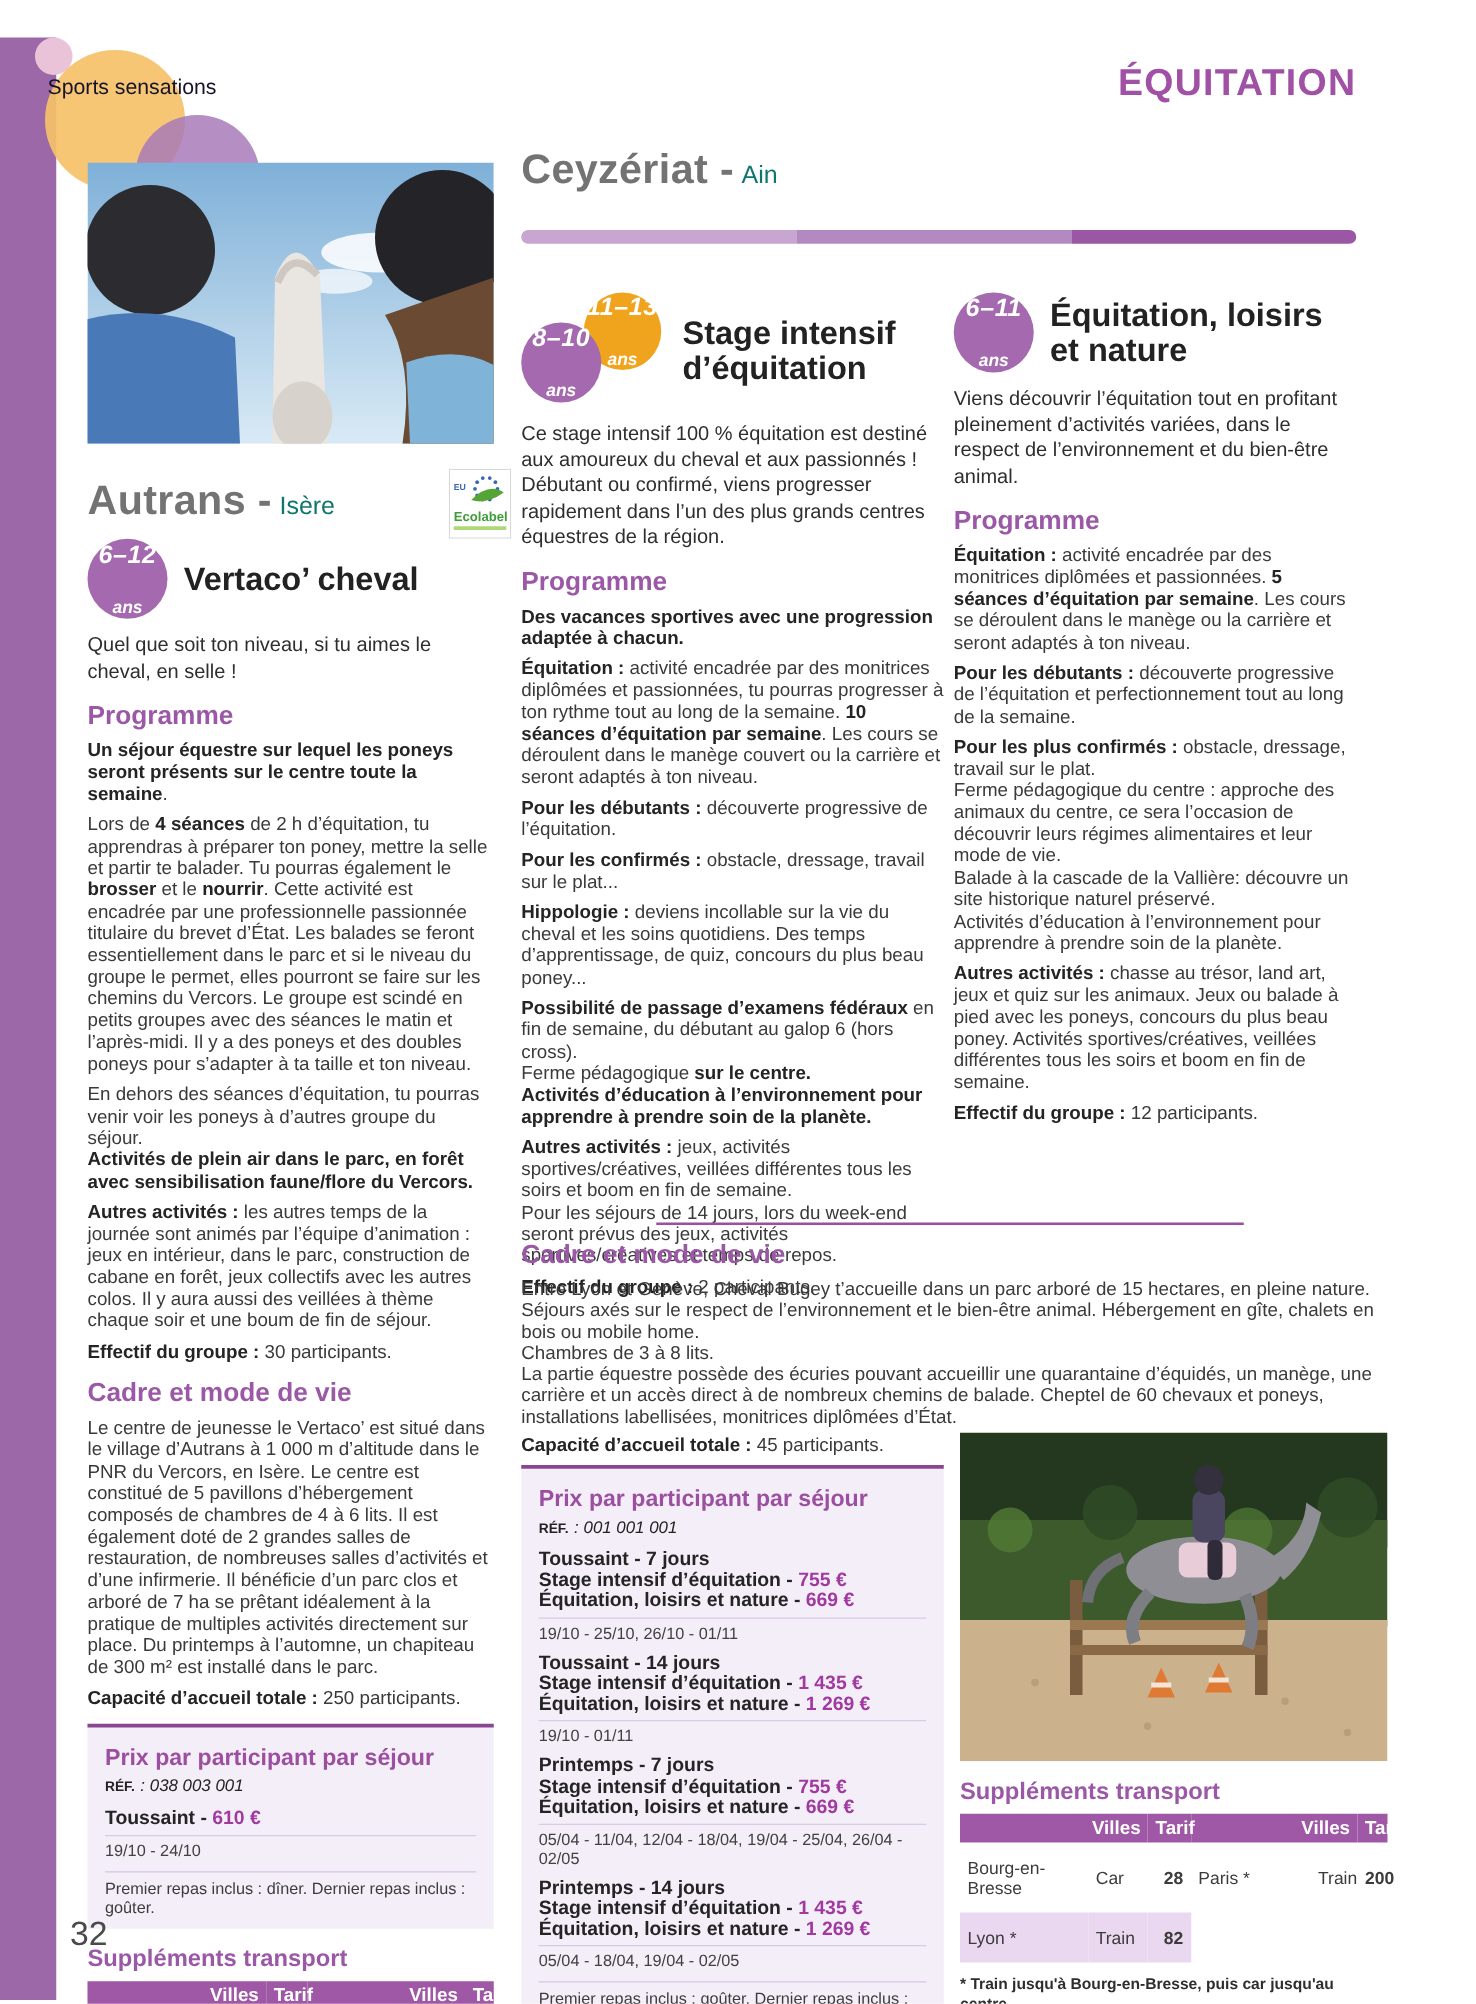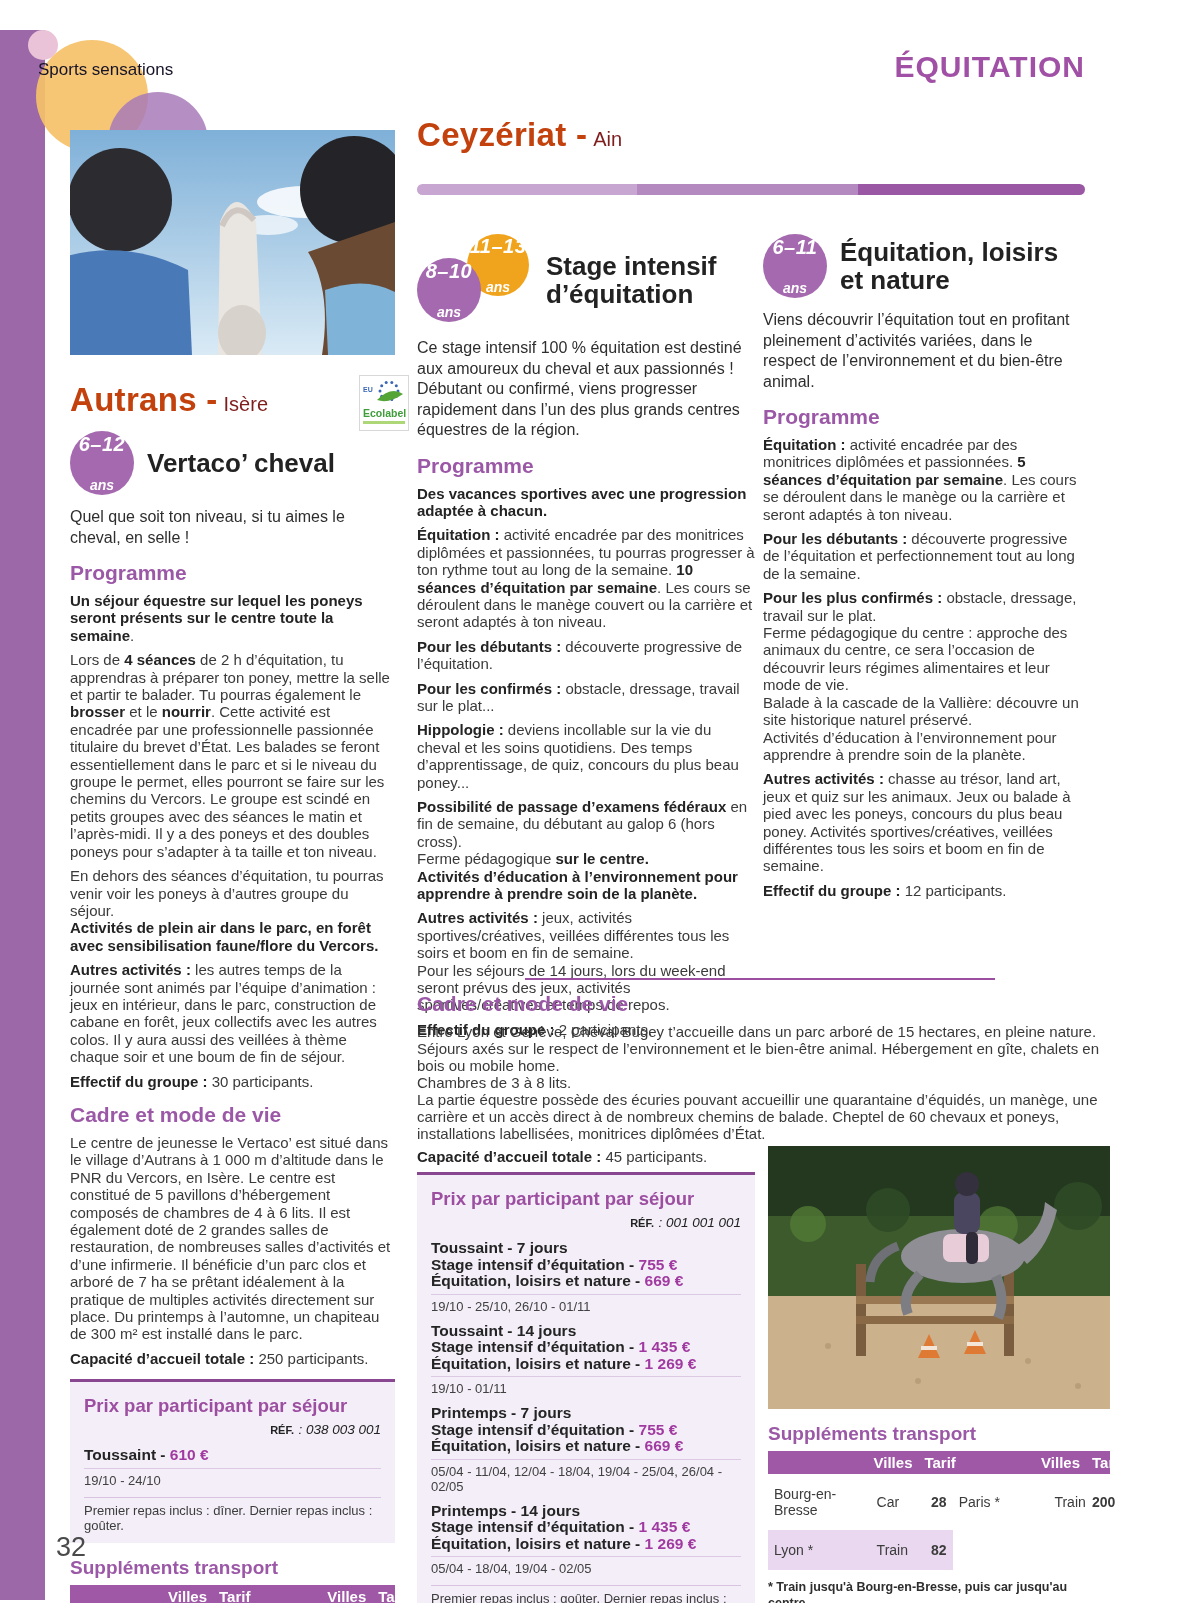--- a/index.html
+++ b/index.html
@@ -14,22 +14,22 @@
   .left-bar{position:absolute;left:0;top:30px;width:45px;height:1570px;background:#9c68a7;}
   
   .circle{position:absolute;border-radius:50%;}
   .c-pink{left:28px;top:30px;width:30px;height:30px;background:#eac3d8;}
   .c-orange{left:36px;top:40px;width:112px;height:112px;background:#f5c168;opacity:.92;}
   .c-purple{left:108px;top:92px;width:100px;height:100px;background:#a87ab8;opacity:.85;}
   .brand{position:absolute;left:38px;top:60px;font-size:17px;font-weight:normal;color:#161328;z-index:3;}
   .category{position:absolute;right:96px;top:50px;font-size:30px;font-weight:700;letter-spacing:1px;color:#a151a5;}
 
   .dest-header{position:relative;}
-  .city-title{font-size:33px;font-weight:800;color:#c2410c;letter-spacing:.3px;}
-  .region{font-size:20px;color:#7f1d1d;margin-left:6px;font-weight:500;}
+  .city-title{font-size:33px;font-weight:800;color:#737373;letter-spacing:.3px;}
+  .region{font-size:20px;color:#0f766e;margin-left:6px;font-weight:500;}
   .grad-bar{position:absolute;left:417px;top:184px;width:668px;height:11px;border-radius:6px;
     background:linear-gradient(90deg,#c7a6d1 0%,#c7a6d1 33%,#b389bf 33%,#b389bf 66%,#9a57a3 66%,#9a57a3 100%);}
 
   .col{position:absolute;}
   .col-left{left:70px;top:130px;width:325px;}
   .mid-header{left:417px;top:116px;}
   .col-mid{left:417px;top:234px;width:338px;}
   .col-right{left:763px;top:234px;width:322px;}
   .wide-cadre{left:417px;top:978px;width:695px;}
   .mid-price{left:417px;top:1172px;width:338px;}
@@ -54,21 +54,21 @@
   .sec-heading{font-size:21px;font-weight:800;color:#9b58a6;margin:13px 0 7px 0;}
   .para{font-size:15px;line-height:17.4px;color:#3a3a3a;margin:0 0 7px 0;}
   .para-wide{font-size:15px;line-height:17px;color:#3a3a3a;margin:0 0 6px 0;}
   .b{font-weight:bold;color:#242424;}
   .price{color:#a03aa0;font-weight:bold;}
 
   .cadre-sep{height:2px;background:#9c4fa1;width:470px;margin:0 0 12px 108px;}
 
   .price-box{background:#f4eef8;border-top:3px solid #8a4791;padding:11px 14px 9px 14px;margin-top:12px;}
   .price-heading{font-size:18.5px;font-weight:800;color:#9c4fa1;margin:2px 0 3px 0;}
-  .ref{margin:2px 0 2px 0;text-align:right;}
+  .ref{margin:2px 0 2px 0;}
   .ref-label{font-size:11px;font-weight:bold;color:#222;}
   .ref-value{font-size:13.5px;font-style:italic;color:#222;}
   .price-entry{margin-top:9px;}
   .price-lines{border-bottom:1px solid #dcc9e4;padding-bottom:4px;}
   .price-line{font-size:15.5px;line-height:16.5px;font-weight:bold;color:#2b2b2b;}
   .price-dates{font-size:13px;color:#414141;padding-top:4px;}
   .price-note{border-top:1px solid #d8c3e0;margin-top:9px;padding-top:5px;font-size:13px;line-height:15.5px;color:#3c3c3c;}
 
   .transport-heading{font-size:19px;font-weight:800;color:#9b58a6;margin:14px 0 6px 0;}
   table.transport{width:100%;border-collapse:collapse;table-layout:fixed;}

